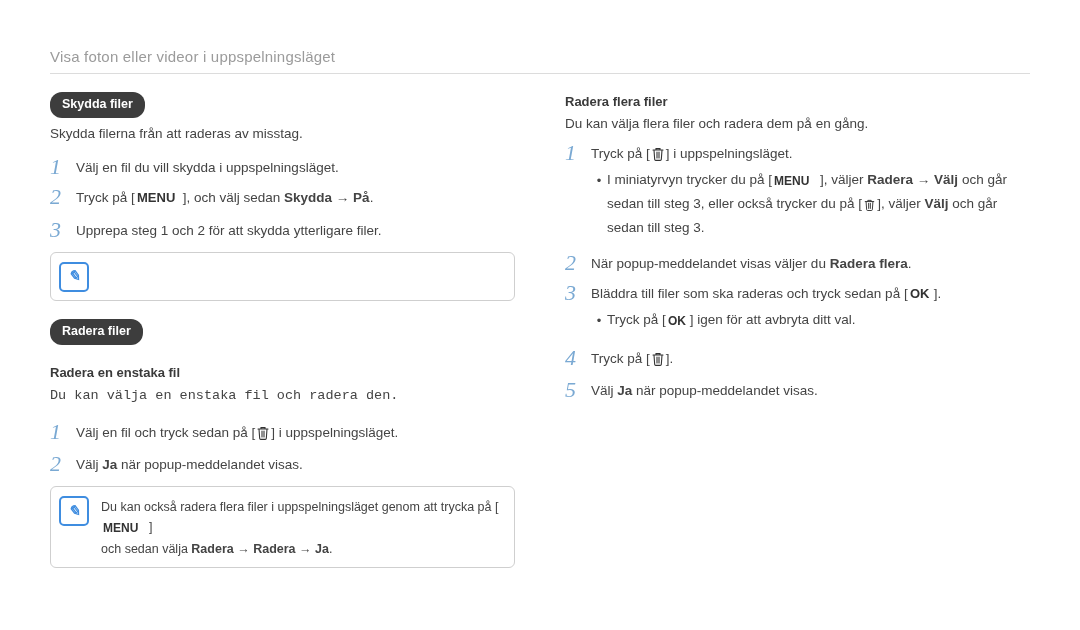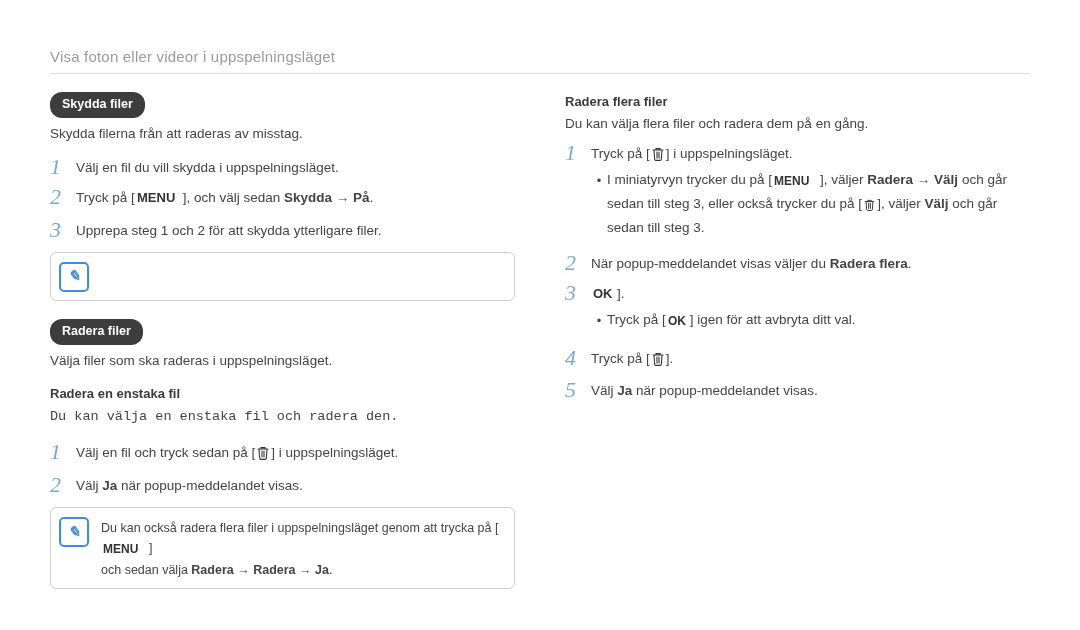--- a/index.html
+++ b/index.html
@@ -132,21 +132,20 @@
           <span class="num">3</span>
           <span class="txt">Upprepa steg 1 och 2 för att skydda ytterligare filer.</span>
         </li>
       </ol>
 
       <div class="note">
         <div class="nicon">✎</div>
       </div>
 
       <div class="pill">Radera filer</div>
-      <p class="lede">Välja filer som ska raderas i uppspelningsläget.</p>
 
       <div class="sub">Radera en enstaka fil</div>
       <p class="lede" style="margin-bottom:13px;font-family:Liberation Mono, monospace;">Du kan välja en enstaka fil och radera den.</p>
 
       <ol class="steps">
         <li>
           <span class="num">1</span>
           <span class="txt">
             <span>Välj en fil och tryck sedan på [</span><span class="inline-icon"><svg width="12" height="14" viewBox="0 0 12 14">
                   <path d="M1 3h10M4 3V1.6h4V3M2 3l.7 9.5a1 1 0 001 .9h4.6a1 1 0 001-.9L10 3M5 5v6M7 5v6" stroke="#333" stroke-width="1.1" fill="none" stroke-linecap="round"></path>
@@ -202,21 +201,21 @@
         </li>
         <li>
           <span class="num">2</span>
           <span class="txt">
             <span>När popup-meddelandet visas väljer du </span><span class="strong">Radera flera</span><span>.</span>
           </span>
         </li>
         <li>
           <span class="num">3</span>
           <span class="txt">
-            <span class="inline-icon"><svg width="22" height="14" viewBox="0 0 22 14">
+            <span>Bläddra till filer som ska raderas och tryck sedan på [</span><span class="inline-icon"><svg width="22" height="14" viewBox="0 0 22 14">
                   <text x="0" y="11" font-family="Arial" font-size="13" font-weight="700" fill="#333">OK</text>
                 </svg></span><span>].</span>
             <ul class="bul">
               <li>
                 <span class="dot">•</span>
                 <span class="t">
                   <span>Tryck på [</span><span class="inline-icon"><svg width="20" height="12" viewBox="0 0 20 12">
                         <text x="0" y="10" font-family="Arial" font-size="12" font-weight="700" fill="#333">OK</text>
                       </svg></span><span>] igen för att avbryta ditt val.</span>
                 </span>

